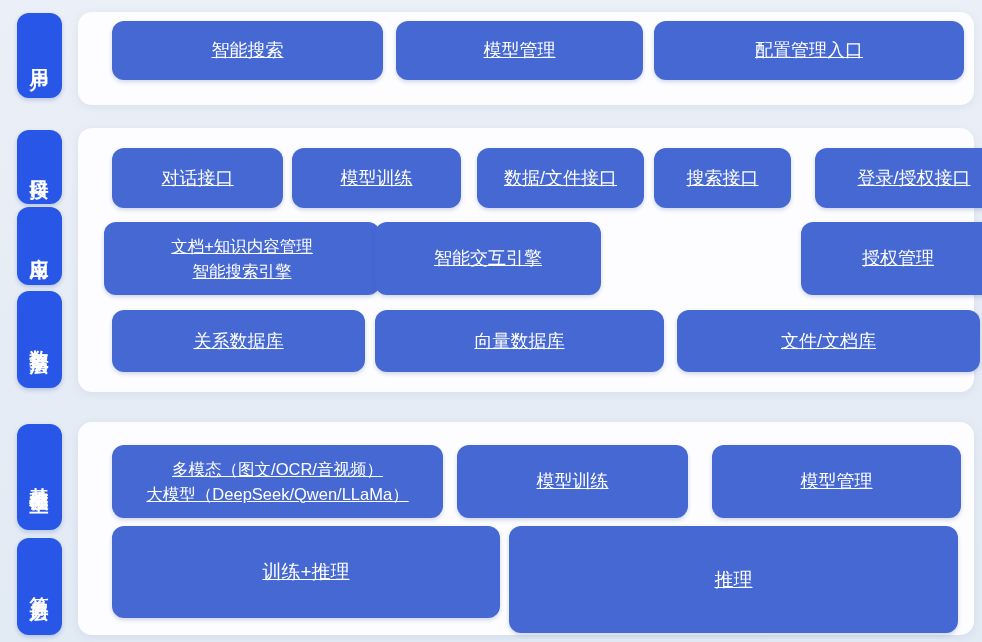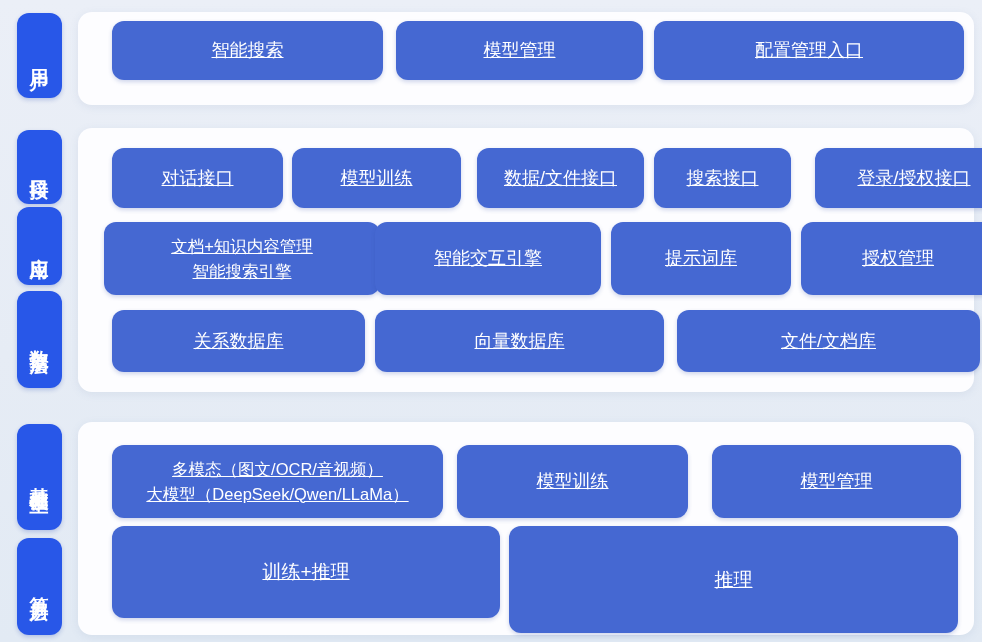--- a/index.html
+++ b/index.html
@@ -101,23 +101,20 @@
     <span>登录/授权接口</span>
   </div>
 
   <div class="btn two-line" style="left:104px;top:222px;width:276px;height:73px">
     <span>文档+知识内容管理</span>
     <span>智能搜索引擎</span>
   </div>
   <div class="btn" style="left:375px;top:222px;width:226px;height:73px">
     <span>智能交互引擎</span>
   </div>
-  <div class="btn" style="left:611px;top:222px;width:180px;height:73px">
-    <span>提示词库</span>
-  </div>
   <div class="btn" style="left:801px;top:222px;width:194px;height:73px">
     <span>授权管理</span>
   </div>
 
   <div class="btn" style="left:112px;top:310px;width:253px;height:62px">
     <span>关系数据库</span>
   </div>
   <div class="btn" style="left:375px;top:310px;width:289px;height:62px">
     <span>向量数据库</span>
   </div>

